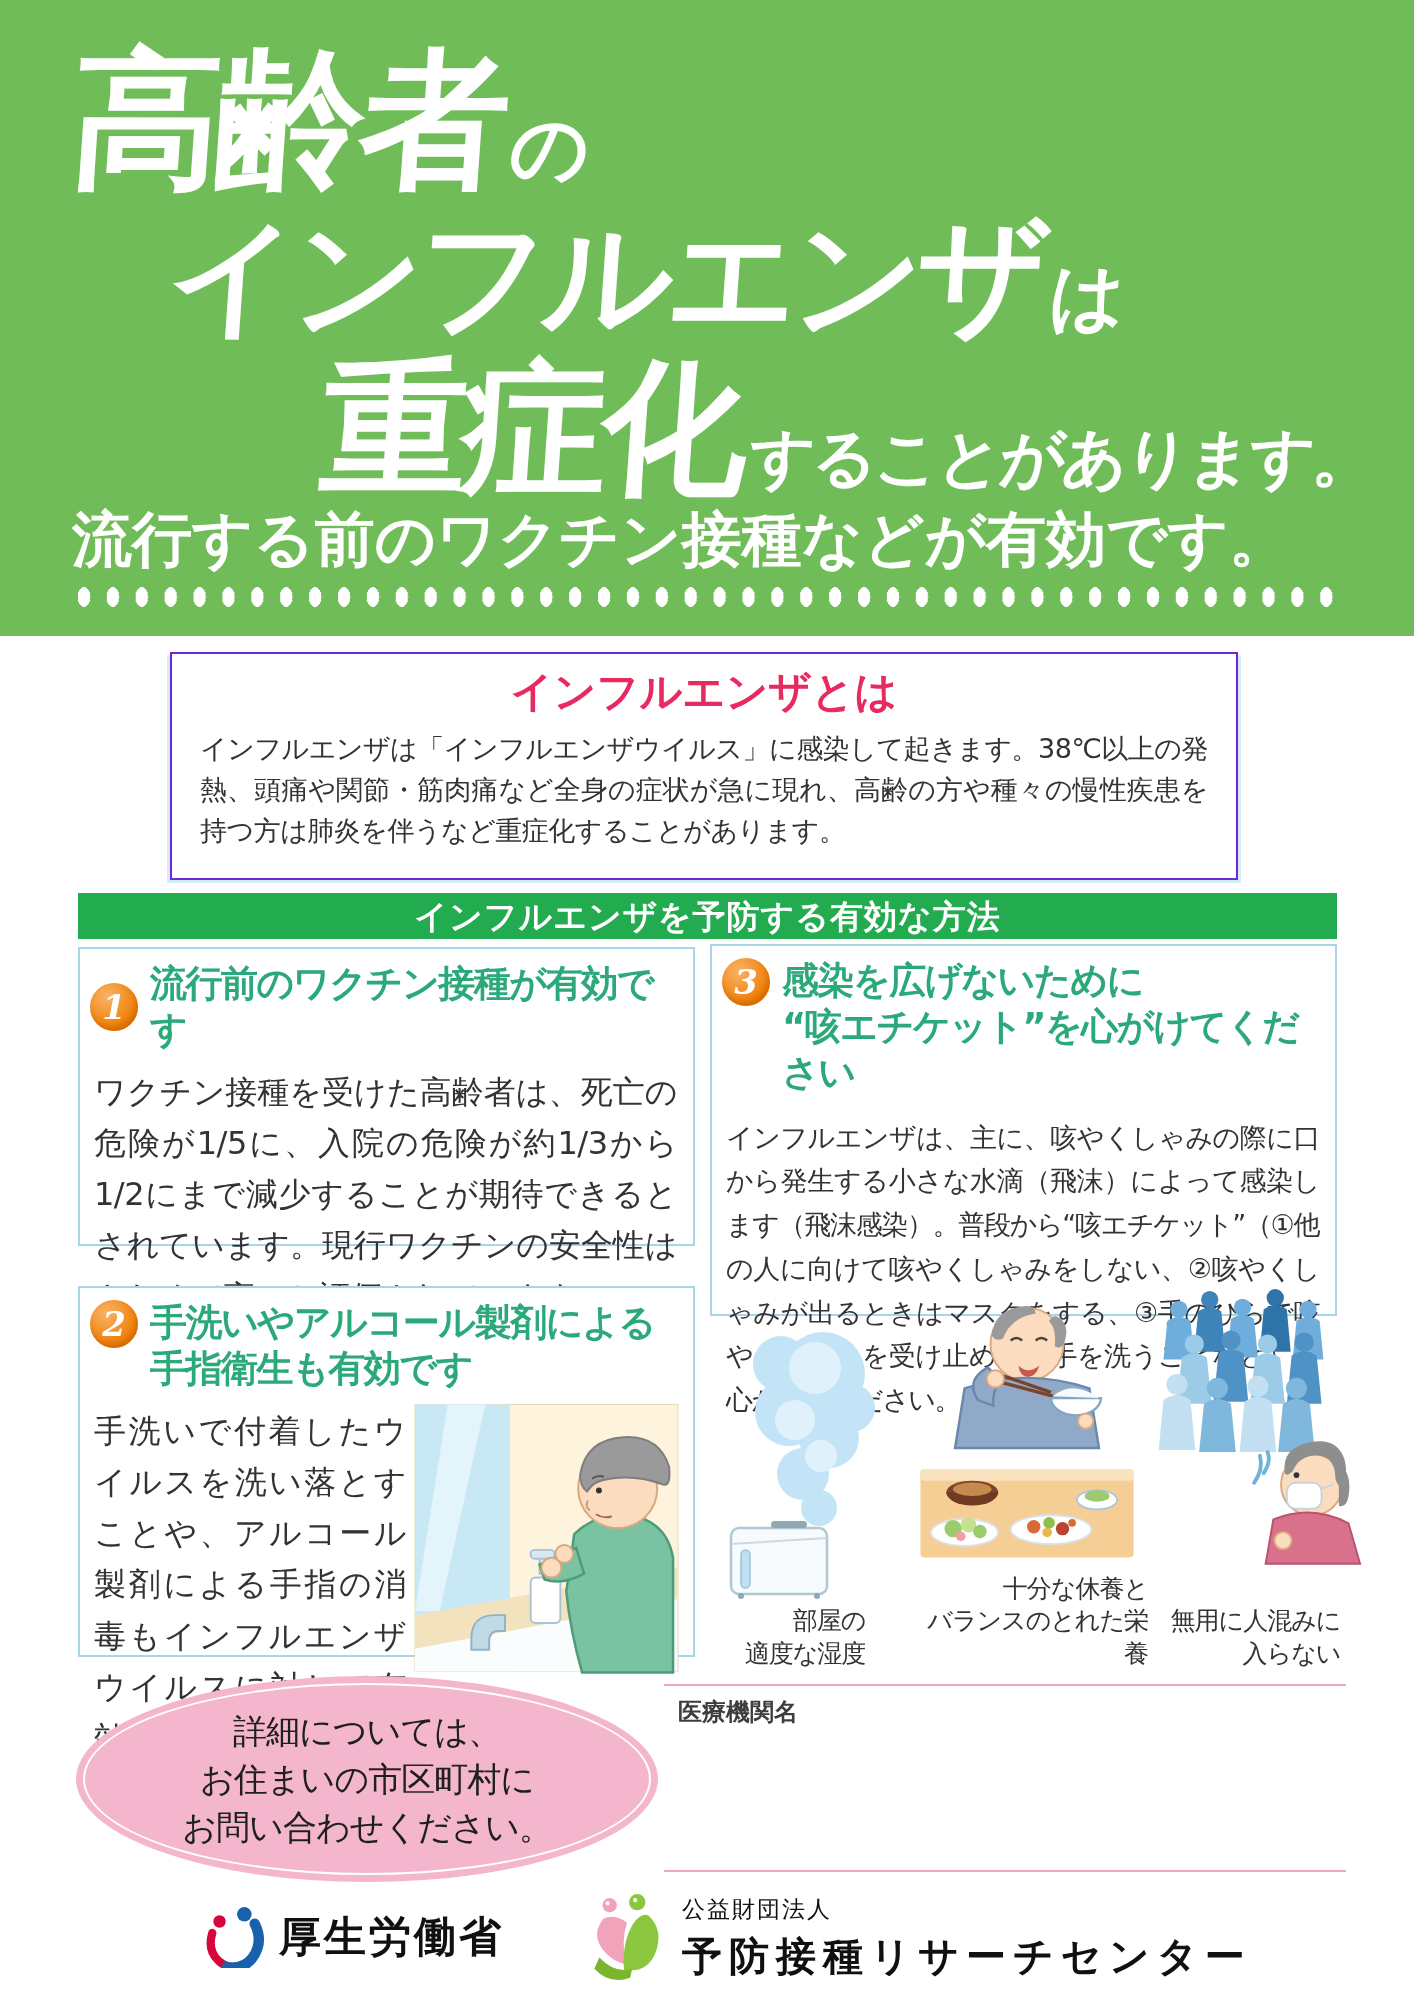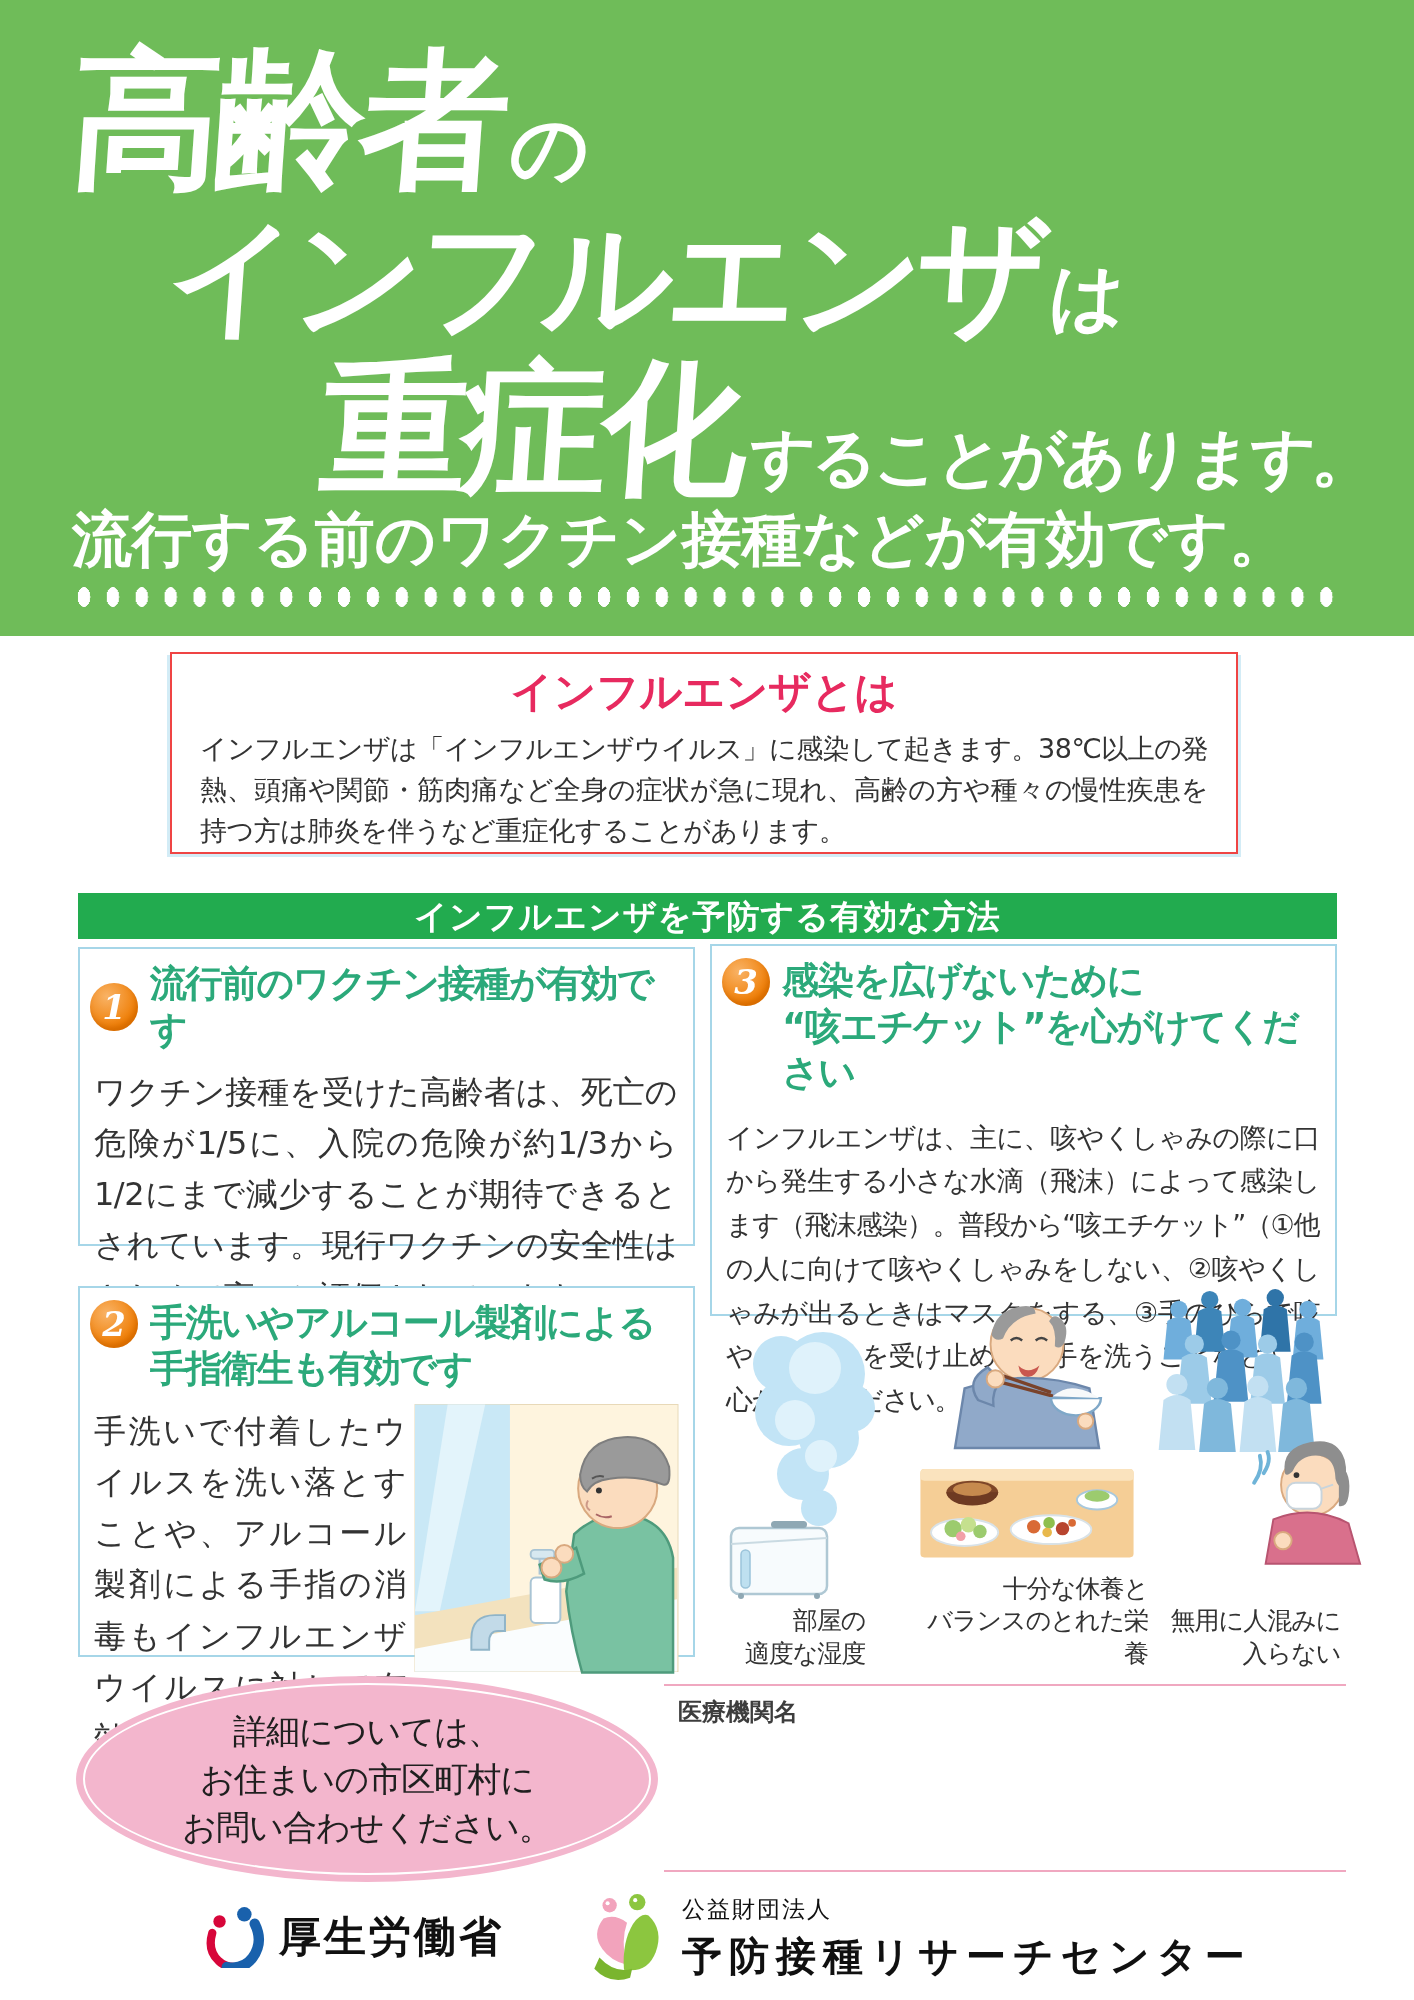--- a/index.html
+++ b/index.html
@@ -22,22 +22,22 @@
     font-family:"DejaVu Serif","Liberation Serif",serif; font-weight:bold;
     font-size:60px; white-space:nowrap; letter-spacing:0px;
   }
   .dots {
     position:absolute; left:70px; top:584px; width:1276px; height:26px;
     background-image:radial-gradient(6.5px 10px at 14px 13px, #ffffff 97%, rgba(255,255,255,0) 100%);
     background-size:28.9px 26px; background-repeat:repeat-x;
   }
   
   .about-box {
-    position:absolute; left:170px; top:652px; width:1068px; height:202px; background:#fff;
-    border:2px solid #ef4444; box-shadow:-3px 3px 0 #D3ECF6, 3px 3px 0 #D3ECF6;
+    position:absolute; left:170px; top:652px; width:1068px; height:228px; background:#fff;
+    border:2px solid #6d28d9; box-shadow:-3px 3px 0 #D3ECF6, 3px 3px 0 #D3ECF6;
   }
   .about-title { margin-top:10px; text-align:center; color:#E72A5F; font-weight:bold; font-size:42px; }
   .about-body  { margin:8px 28px 0 28px; font-size:27px; line-height:1.52; color:#333; text-align:justify; letter-spacing:-0.5px; }
   
   .methods-banner {
     position:absolute; left:78px; top:893px; width:1259px; height:46px; background:#22AB4F;
     color:#fff; font-weight:bold; font-size:33px; text-align:center; line-height:47px; letter-spacing:1px;
   }
   
   .sec-box { position:absolute; border:2px solid #A6D6E8; background:#fff; }

